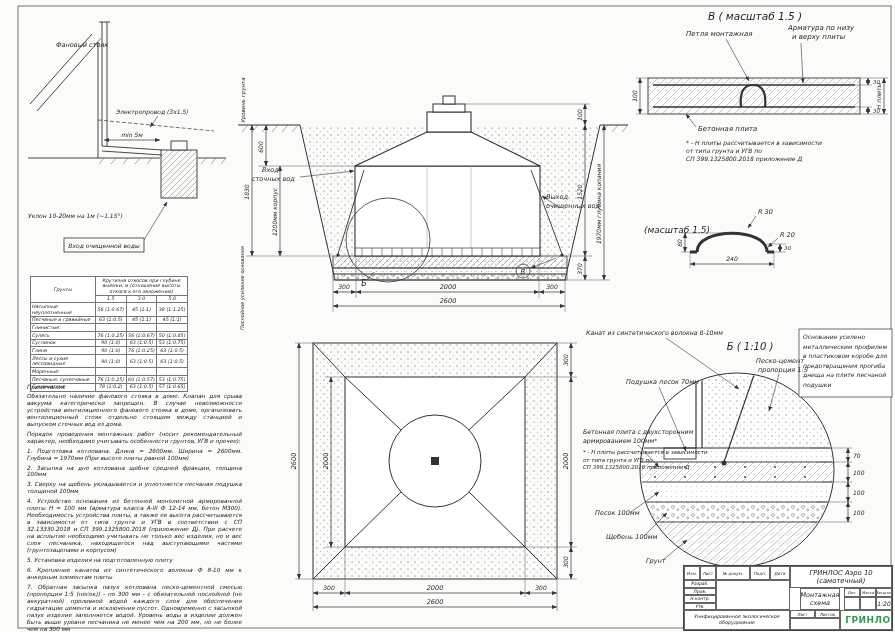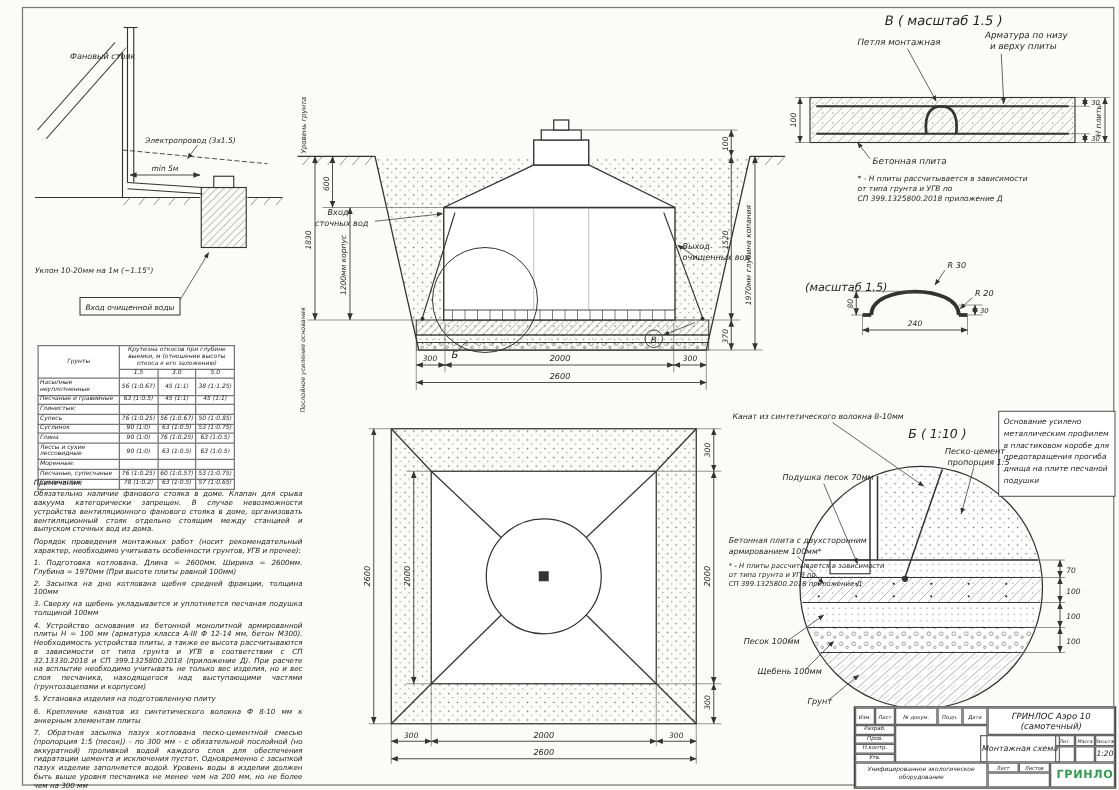--- a/index.html
+++ b/index.html
@@ -510,21 +510,21 @@
   <div class="cell" style="left:32px;top:0;width:34px;height:14px;font-size:4.2px">№ докум.</div>
   <div class="cell" style="left:66px;top:0;width:20px;height:14px;font-size:4.2px">Подп.</div>
   <div class="cell" style="left:86px;top:0;width:20px;height:14px;font-size:4.2px">Дата</div>
   <div class="cell" style="left:0;top:14px;width:32px;height:7.5px;font-size:4.4px">Разраб.</div>
   <div class="cell" style="left:0;top:21.5px;width:32px;height:7.5px;font-size:4.4px">Пров.</div>
   <div class="cell" style="left:0;top:29px;width:32px;height:7.5px;font-size:4.4px">Н.контр.</div>
   <div class="cell" style="left:0;top:36.5px;width:32px;height:7.5px;font-size:4.4px">Утв.</div>
   <div class="cell" style="left:32px;top:14px;width:74px;height:30px"></div>
   <div class="cell tagline" style="left:0;top:44px;width:106px;height:20px">Унифицированное экологическое оборудование</div>
   <div class="cell" style="left:106px;top:0;width:102px;height:22px;font-size:6.8px">ГРИНЛОС Аэро 10 (самотечный)</div>
-  <div class="cell" style="left:100px;top:22px;width:64px;height:22px;font-size:6.4px">Монтажная схема</div>
+  <div class="cell" style="left:116px;top:22px;width:40px;height:22px;font-size:6.4px">Монтажная схема</div>
   <div class="cell" style="left:160px;top:22px;width:16px;height:9px;font-size:3.8px">Лит.</div>
   <div class="cell" style="left:176px;top:22px;width:16px;height:9px;font-size:3.8px">Масса</div>
   <div class="cell" style="left:192px;top:22px;width:16px;height:9px;font-size:3.8px">Масштаб</div>
   <div class="cell" style="left:160px;top:31px;width:16px;height:13px"></div>
   <div class="cell" style="left:176px;top:31px;width:16px;height:13px"></div>
   <div class="cell" style="left:192px;top:31px;width:16px;height:13px;font-size:6px">1:20</div>
   <div class="cell" style="left:106px;top:44px;width:25px;height:8px;font-size:4px">Лист</div>
   <div class="cell" style="left:131px;top:44px;width:25px;height:8px;font-size:4px">Листов</div>
   <div class="cell" style="left:106px;top:52px;width:50px;height:12px"></div>
   <div class="cell" style="left:156px;top:44px;width:52px;height:20px;border:0.6px solid #666">

